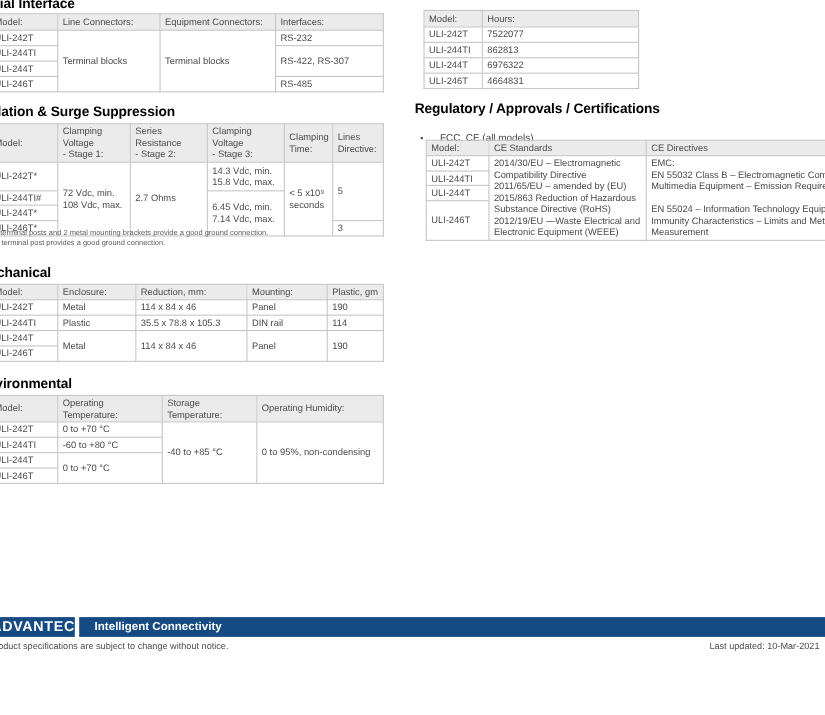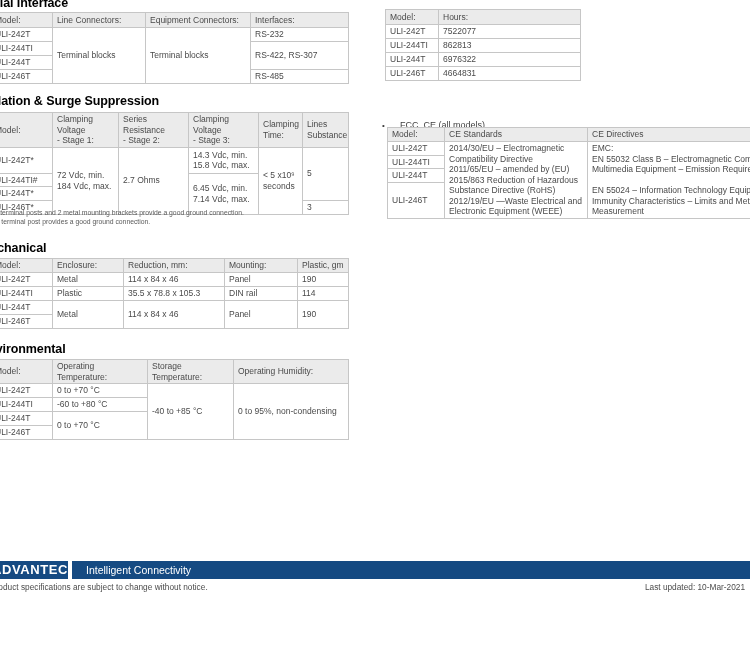--- a/index.html
+++ b/index.html
@@ -15,21 +15,21 @@
   .tbl th{background:#ebebeb;}
   .c{text-align:center;}
   .top{vertical-align:top;padding-top:2px;}
   .lh12{line-height:12.2px;}
   .fnotes{position:absolute;font-size:6.8px;line-height:9px;color:#5a5a5a;white-space:nowrap;}
   .bullet-line{position:absolute;font-size:9px;color:#3f3f3f;white-space:nowrap;}
   .bullet-line .bullet{display:inline-block;width:18px;font-size:8px;}
   .bar{position:absolute;height:18px;}
   .logo-text{display:block;color:#fff;font-weight:700;font-size:13px;letter-spacing:0.6px;
        line-height:18px;white-space:nowrap;}
-  .tag-text{display:block;color:#fff;font-weight:400;font-size:10.5px;line-height:18px;
+  .tag-text{display:block;color:#fff;font-weight:700;font-size:10.5px;line-height:18px;
        padding-left:14px;white-space:nowrap;}
   .notice{position:absolute;font-size:8.3px;color:#4c4c4c;white-space:nowrap;}
   .updated{position:absolute;font-size:8.3px;color:#4c4c4c;white-space:nowrap;}
 </style>
 </head>
 <body>
 
 <div id="canvas">
 
   <h2 class="sec" style="left:-20px;top:-4px">Serial Interface</h2>
@@ -86,28 +86,28 @@
         <th class="top">Model:</th>
         <th class="top">Clamping Voltage
 - Stage 1:</th>
         <th class="top">Series Resistance
 - Stage 2:</th>
         <th class="top">Clamping Voltage
 - Stage 3:</th>
         <th class="top">Clamping
 Time:</th>
         <th class="top">Lines
-Substance:</th>
+Directive:</th>
       </tr>
     </thead>
     <tbody>
       <tr style="height:26px">
         <td>ULI-242T*</td>
         <td class="c" rowspan="4">72 Vdc, min.
-184 Vdc, max.</td>
+108 Vdc, max.</td>
         <td class="c" rowspan="4">2.7 Ohms</td>
         <td class="c">14.3 Vdc, min.
 15.8 Vdc, max.</td>
         <td class="c" rowspan="4">&lt; 5 x10⁹
 seconds</td>
         <td class="c" rowspan="3">5</td>
       </tr>
       <tr style="height:13px">
         <td>ULI-244TI#</td>
         <td class="c" rowspan="3">6.45 Vdc, min.
@@ -237,20 +237,21 @@
         <td>ULI-244T</td>
         <td>6976322</td>
       </tr>
       <tr style="height:14px">
         <td>ULI-246T</td>
         <td>4664831</td>
       </tr>
     </tbody>
   </table>
 
+  <h2 class="sec" style="left:377px;top:92px">Regulatory / Approvals / Certifications</h2>
 
   <div class="bullet-line" style="left:382px;top:120px">
     <span class="bullet">•</span><span>FCC, CE (all models)</span>
   </div>
 
   <table class="tbl" style="left:387px;top:127px;width:490px">
     <colgroup>
         <col style="width:57px">
         <col style="width:143px">
         <col style="width:290px">

